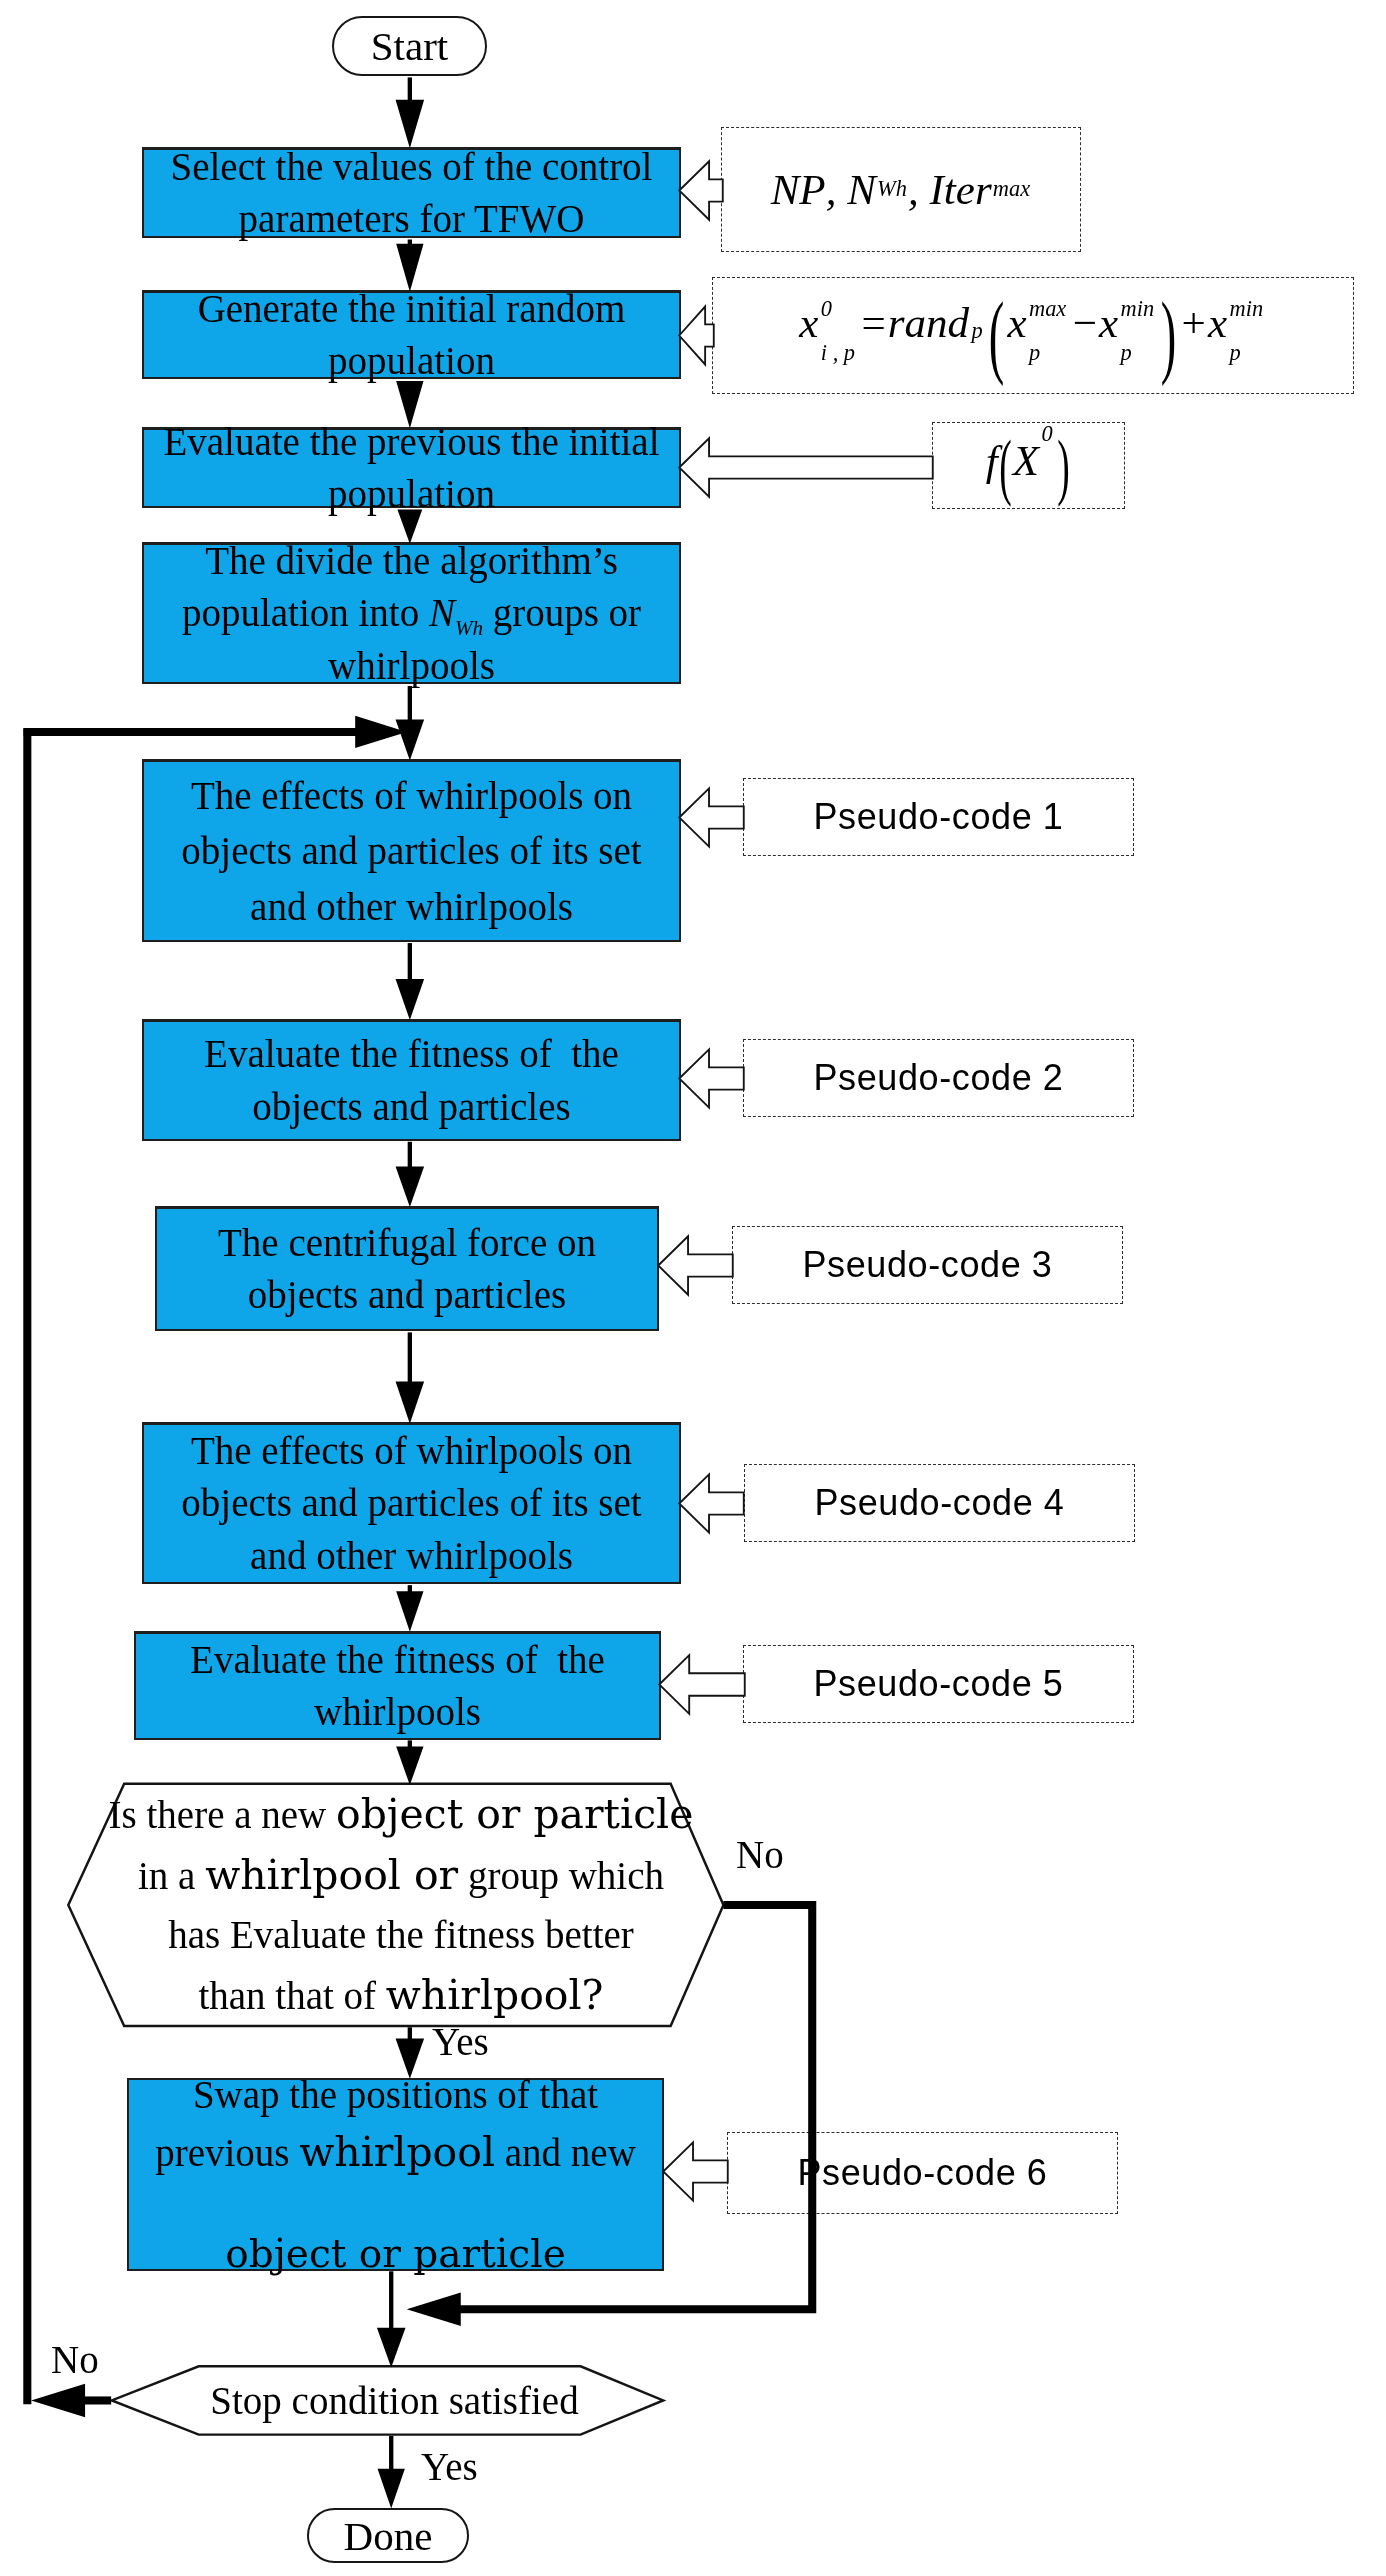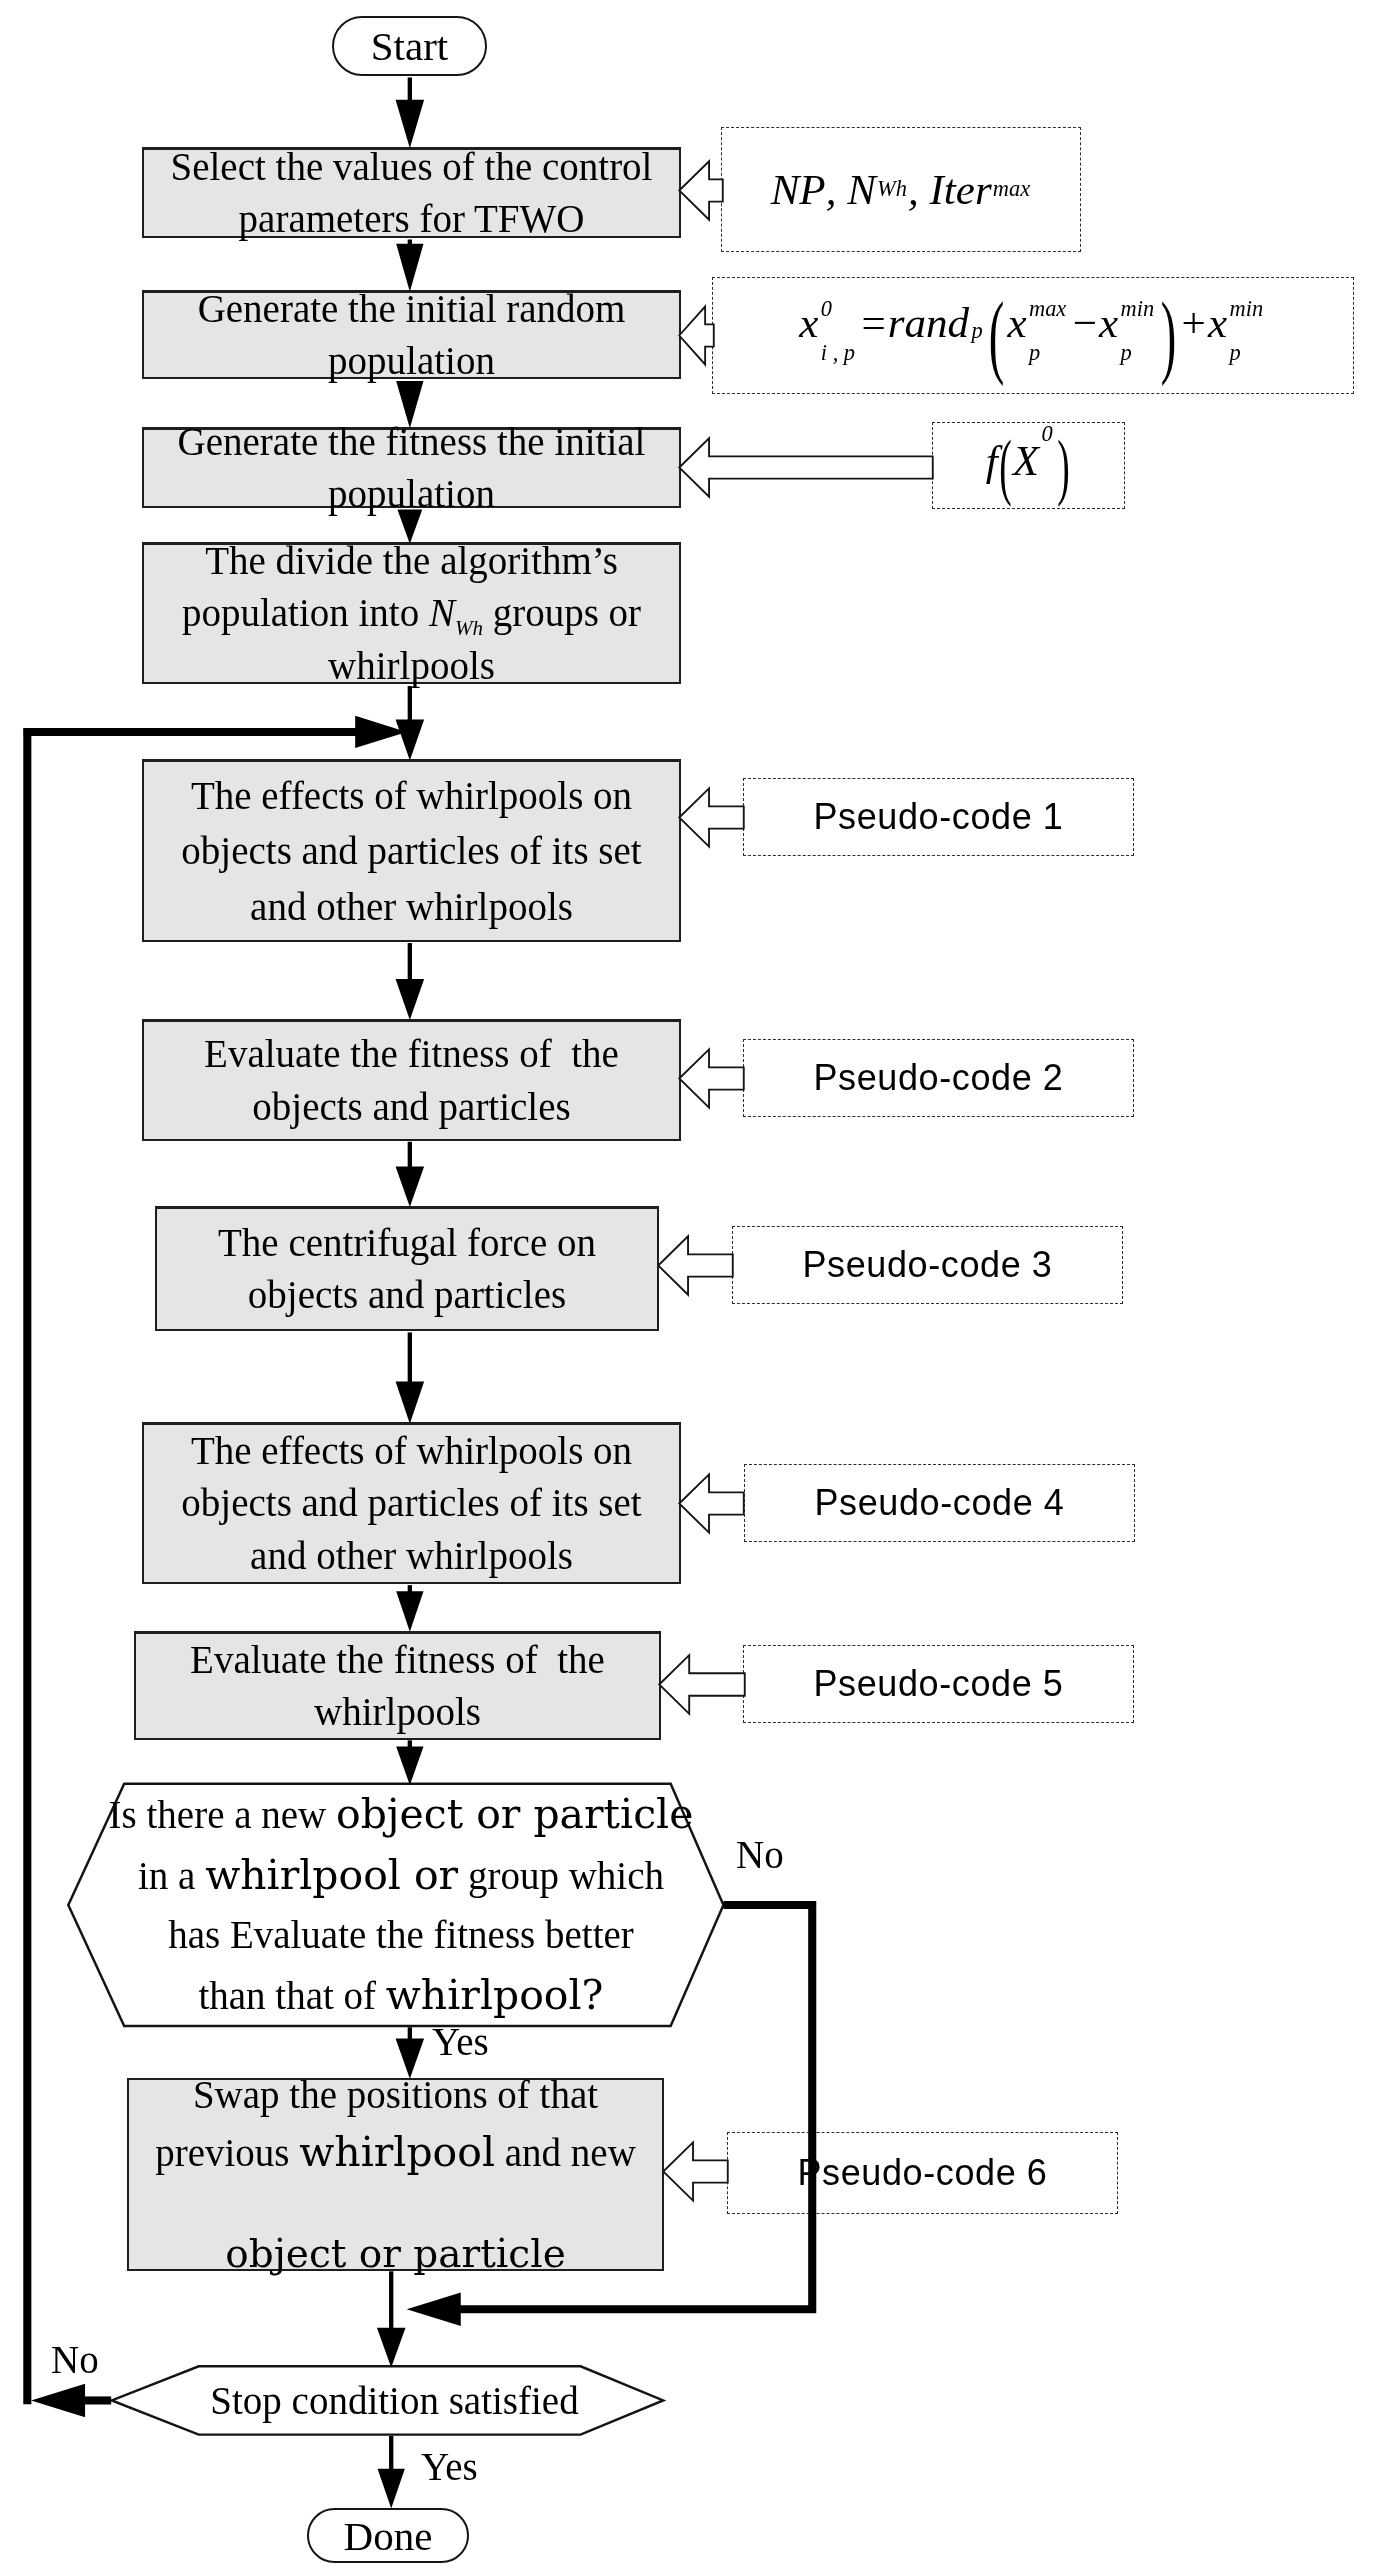--- a/index.html
+++ b/index.html
@@ -1,21 +1,21 @@
 <!DOCTYPE html>
 <html style="font-size:10px"><head>
 <meta charset="utf-8">
 <style>
   html,body{margin:0;padding:0;background:#fff;}
   body{width:1386px;height:2576px;position:relative;font-family:"Liberation Serif",serif;color:#000;}
   .stage{position:absolute;left:0;top:0;width:1386px;height:2576px;overflow:hidden;}
   svg.layer{position:absolute;left:0;top:0;pointer-events:none;}
   .hexlayer{z-index:1;}
   .linelayer{z-index:4;}
-  .node{position:absolute;background:#e5e5e5;border:2.5px solid #1e1e1e;border-top-width:3.7px;box-sizing:border-box;
+  .node{position:absolute;background:#0ea5e9;border:2.5px solid #1e1e1e;border-top-width:3.7px;box-sizing:border-box;
         display:flex;flex-direction:column;align-items:center;justify-content:center;text-align:center;z-index:2;}
   .node .ln{white-space:pre;font-size:39px;line-height:1.34;}
   .terminal{position:absolute;background:#fff;border:2.5px solid #161616;border-radius:30px;box-sizing:border-box;
         display:flex;align-items:center;justify-content:center;font-size:41px;z-index:2;}
   .dashed{position:absolute;background:#fff;border:1.9px dashed #2d2d2d;box-sizing:border-box;
         display:flex;align-items:center;justify-content:center;text-align:center;z-index:2;}
   .pc{font-family:"Liberation Sans",sans-serif;font-size:36px;letter-spacing:0.6px;}
   .hextext{position:absolute;z-index:2;display:flex;flex-direction:column;align-items:center;justify-content:center;text-align:center;}
   .hextext .ln{white-space:pre;font-size:39px;line-height:1.5;}
   .edge-label{position:absolute;font-size:39px;z-index:5;white-space:pre;}
@@ -51,21 +51,21 @@
     <div class="ln">Select the values of the control</div>
     <div class="ln">parameters for TFWO</div>
   </div>
 
   <div class="node" style="left:142px;top:290px;width:539px;height:89px;">
     <div class="ln">Generate the initial random</div>
     <div class="ln">population</div>
   </div>
 
   <div class="node" style="left:142px;top:427px;width:539px;height:81px;">
-    <div class="ln">Generate the fitness the initial</div>
+    <div class="ln">Evaluate the previous the initial</div>
     <div class="ln">population</div>
   </div>
 
   <div class="node" style="left:142px;top:542px;width:539px;height:142px;">
     <div class="ln">The divide the algorithm’s</div>
     <div class="ln"><span>population into </span><span class="mitalic"><span>N</span><span class="msub" style="font-size:21px;transform:translateY(8.7px);margin:0;">Wh</span></span><span> groups or</span></div>
     <div class="ln">whirlpools</div>
   </div>
 
   <div class="node" style="left:142px;top:759px;width:539px;height:183px;">

